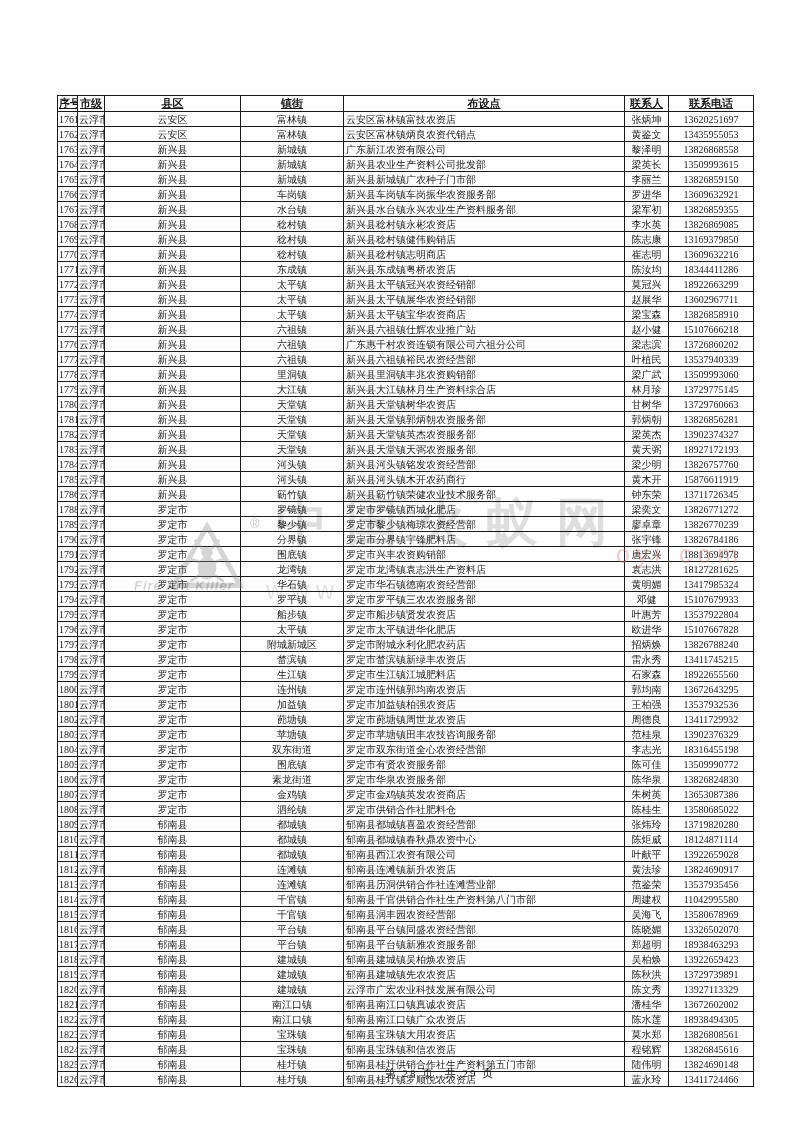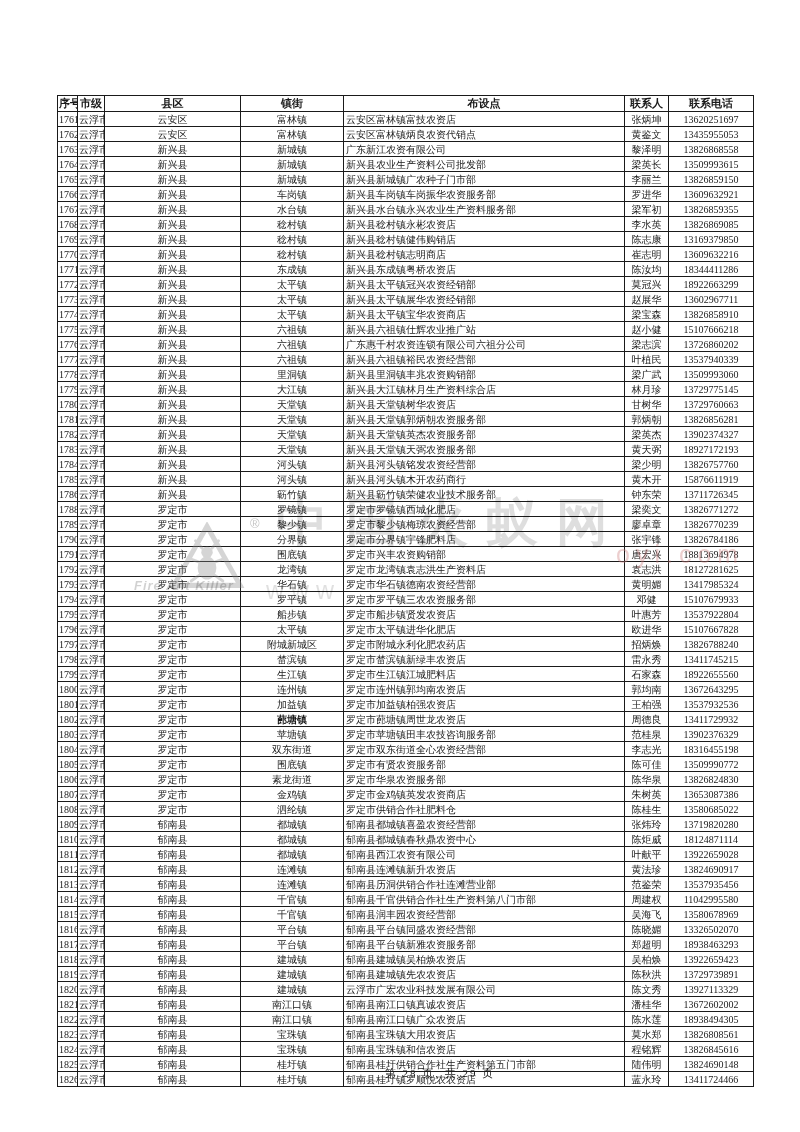--- a/index.html
+++ b/index.html
@@ -16,26 +16,26 @@
     z-index:1;
   }
   .contacts th,.contacts td{
     border:1px solid #1a1a1a;
     font-size:10px;line-height:13px;
     padding:0 1px;overflow:hidden;
     text-align:center;vertical-align:middle;
     white-space:nowrap;
   }
   .contacts th{
-    font-size:11px;font-weight:bold;height:15px;line-height:15px;
+    font-size:11px;font-weight:bold;height:15px;line-height:15px;text-decoration:underline;
   }
   .contacts td{height:14px;}
   .contacts td.col-4{text-align:left;padding-left:2px;}
   .contacts td.col-6{white-space:pre-line;}
-  .contacts td.emph{font-weight:bold;margin-left:23px;}
+  .contacts td.emph{font-weight:normal;margin-left:23px;}
 
   .footer{
     position:absolute;left:0;top:1066px;width:800px;
     text-align:center;font-size:11px;letter-spacing:2px;
     z-index:1;
     margin-left:40px;
   }
 
   
   .watermark{position:absolute;left:0;top:0;width:800px;height:1132px;z-index:2;pointer-events:none;}

